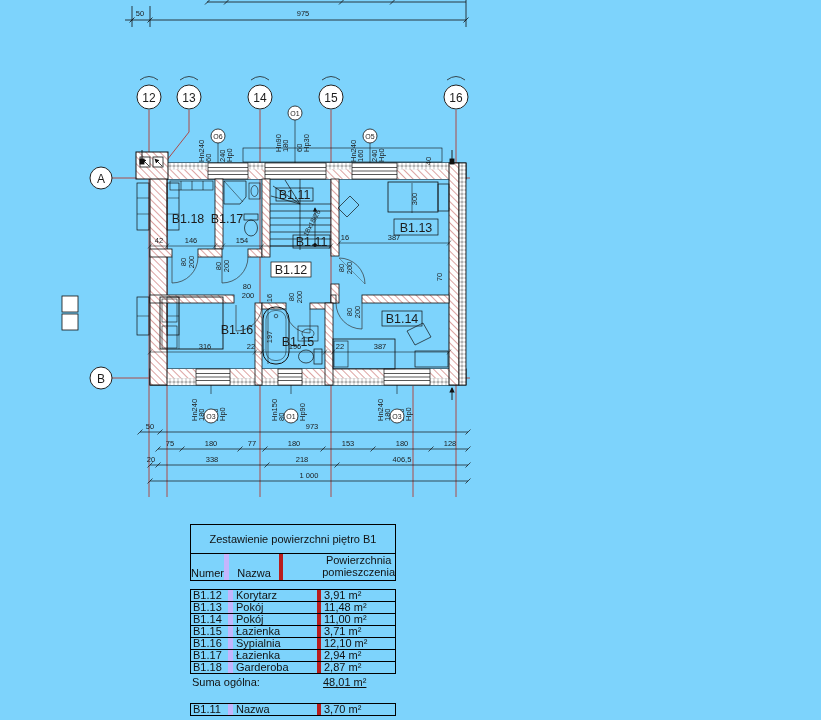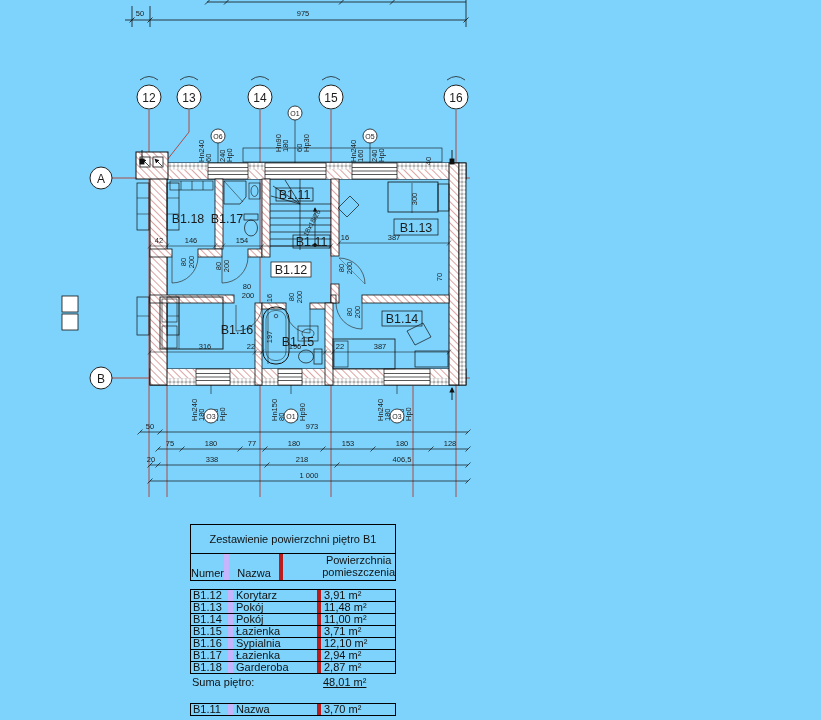--- a/index.html
+++ b/index.html
@@ -488,21 +488,21 @@
       <div class="c2">Łazienka</div>
       <div class="c3">2,94 m²</div>
     </div>
     <div class="t-row">
       <div class="c1">B1.18</div>
       <div class="c2">Garderoba</div>
       <div class="c3">2,87 m²</div>
     </div>
   </div>
   <div class="t-sum">
-    <div class="lbl">Suma piętro:</div>
+    <div class="lbl">Suma ogólna:</div>
     <div class="val">48,01 m²</div>
   </div>
   <div class="t-extra">
     <div class="t-row">
       <div class="c1">B1.11</div>
       <div class="c2">Nazwa</div>
       <div class="c3">3,70 m²</div>
     </div>
   </div>
 </div>

